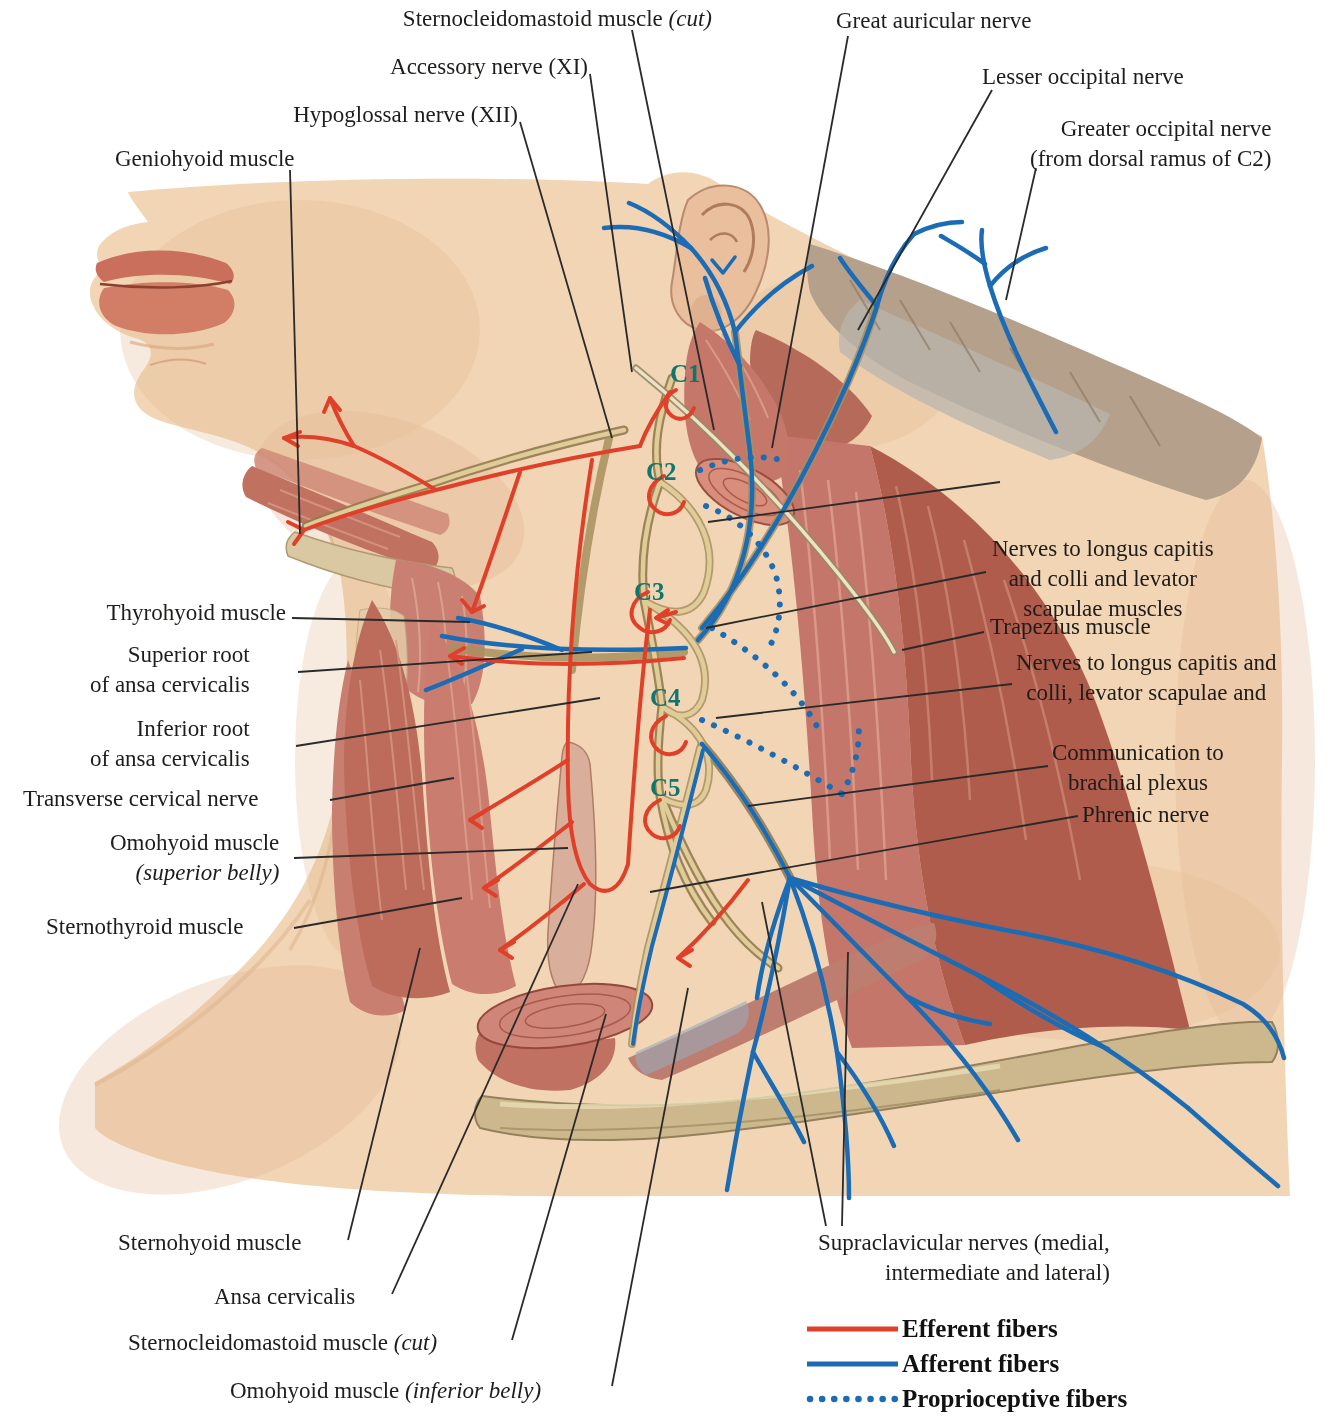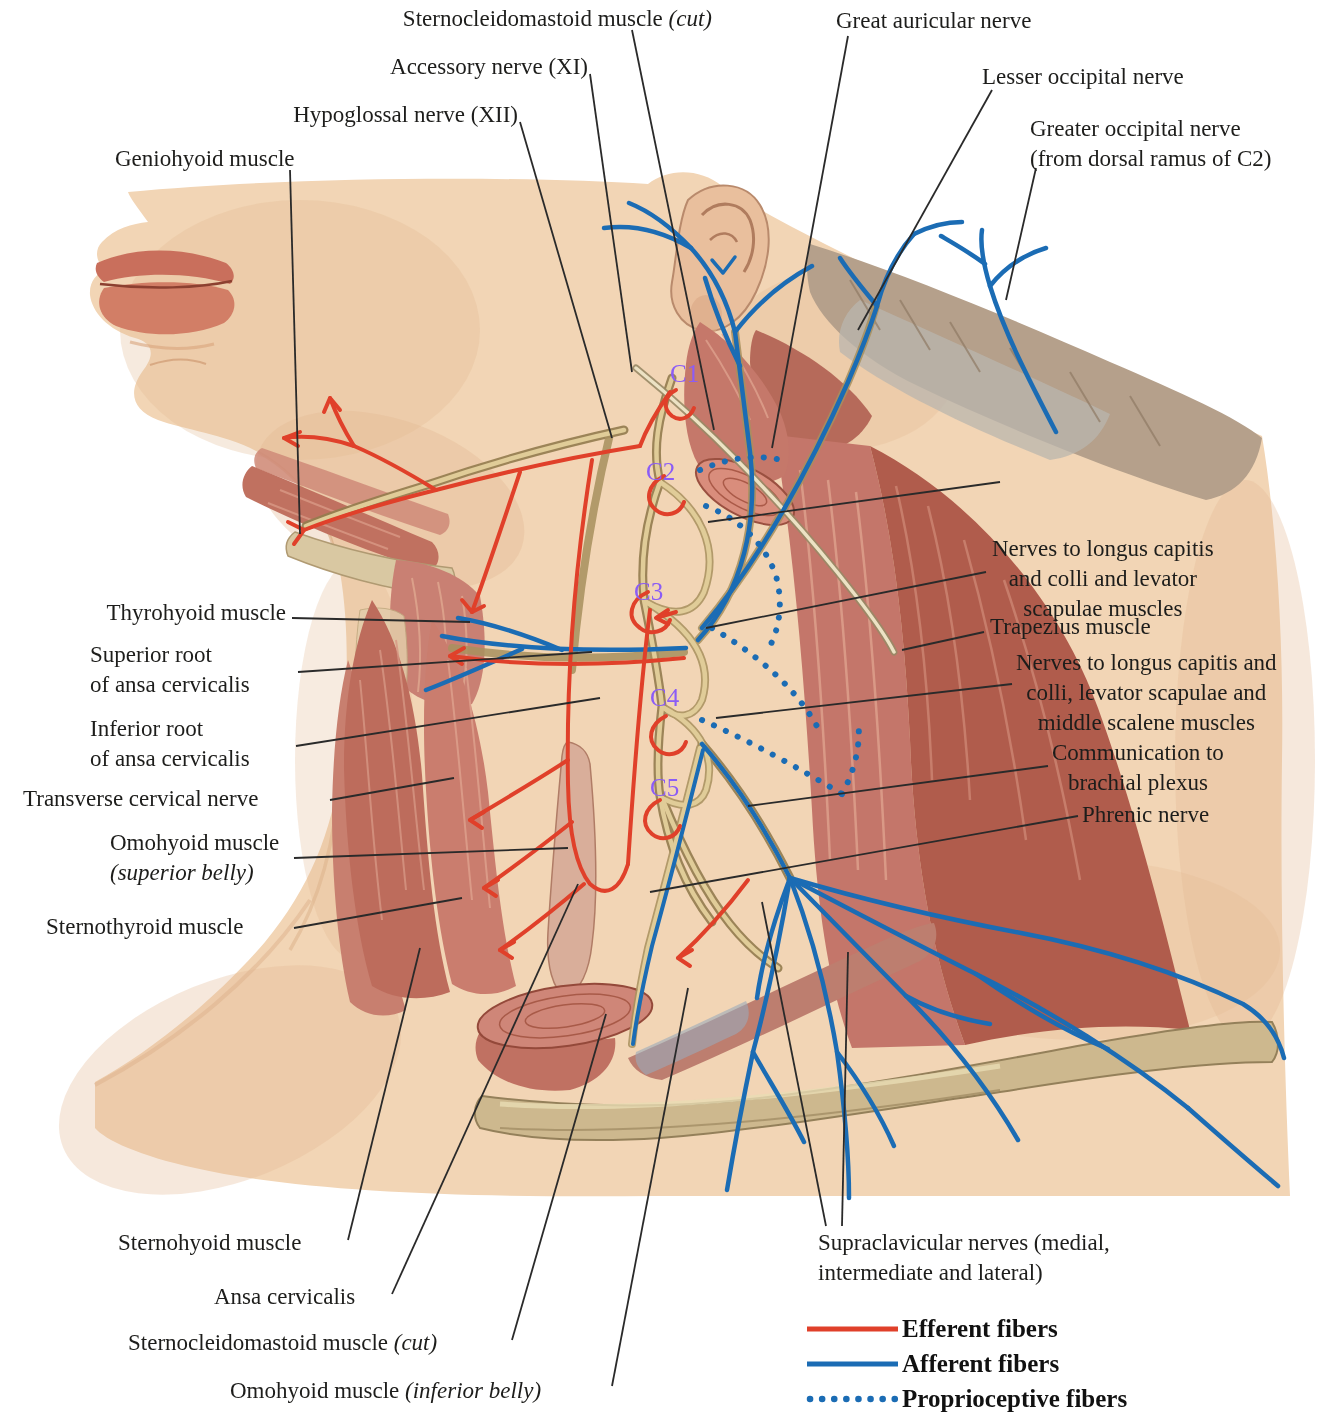--- a/index.html
+++ b/index.html
@@ -1,23 +1,23 @@
 <!DOCTYPE html>
 <html><head>
 <meta charset="utf-8">
 <style>
   html,body{margin:0;padding:0;background:#ffffff;}
   .stage{position:relative;width:1340px;height:1422px;background:#ffffff;overflow:hidden;
          font-family:"Liberation Serif", serif;color:#1d1d1b;}
   svg.art{position:absolute;left:0;top:0;width:1340px;height:1422px;}
-  .lbl{position:absolute;font-size:23px;line-height:1.30;color:#1d1d1b;white-space:nowrap;}
+  .lbl{position:absolute;font-size:23px;line-height:1.30;color:#1d1d1b;white-space:nowrap;text-align:right;}
   .lbl.r{text-align:right;}
   .lbl.c{text-align:center;}
   .it{font-style:italic;}
-  .cmark{position:absolute;font-size:25px;color:#8b5cf6;}
+  .cmark{position:absolute;font-size:25px;color:#0f766e;font-weight:bold;}
   .legend{position:absolute;left:805px;top:1316px;}
   .legend-row{display:flex;align-items:center;margin-bottom:9px;height:26px;}
   .legend-label{font-weight:bold;font-size:25px;margin-left:2px;color:#111;}
   .sw-eff{stroke:#e0402a;stroke-width:5;}
   .sw-aff{stroke:#1b6cb4;stroke-width:5;}
   .sw-pro{stroke:#1b6cb4;stroke-width:6.5;stroke-dasharray:0.1 12;stroke-linecap:round;}
 </style>
 </head>
 <body>
 
@@ -280,21 +280,20 @@
 </div>
 <div class="lbl c" style="left:992px;top:534px">
   <div>Nerves to longus capitis</div>
   <div>and colli and levator</div>
   <div>scapulae muscles</div>
 </div>
 <div class="lbl" style="left:990px;top:612px"><span>Trapezius muscle</span></div>
 <div class="lbl c" style="left:1016px;top:648px">
   <div>Nerves to longus capitis and</div>
   <div>colli, levator scapulae and</div>
-  <div>middle scalene muscles</div>
 </div>
 <div class="lbl c" style="left:1052px;top:738px">
   <div>Communication to</div>
   <div>brachial plexus</div>
 </div>
 <div class="lbl" style="left:1082px;top:800px"><span>Phrenic nerve</span></div>
 <div class="lbl r" style="right:1054px;top:598px"><span>Thyrohyoid muscle</span></div>
 <div class="lbl" style="left:90px;top:640px">
   <div>Superior root</div>
   <div>of ansa cervicalis</div>

